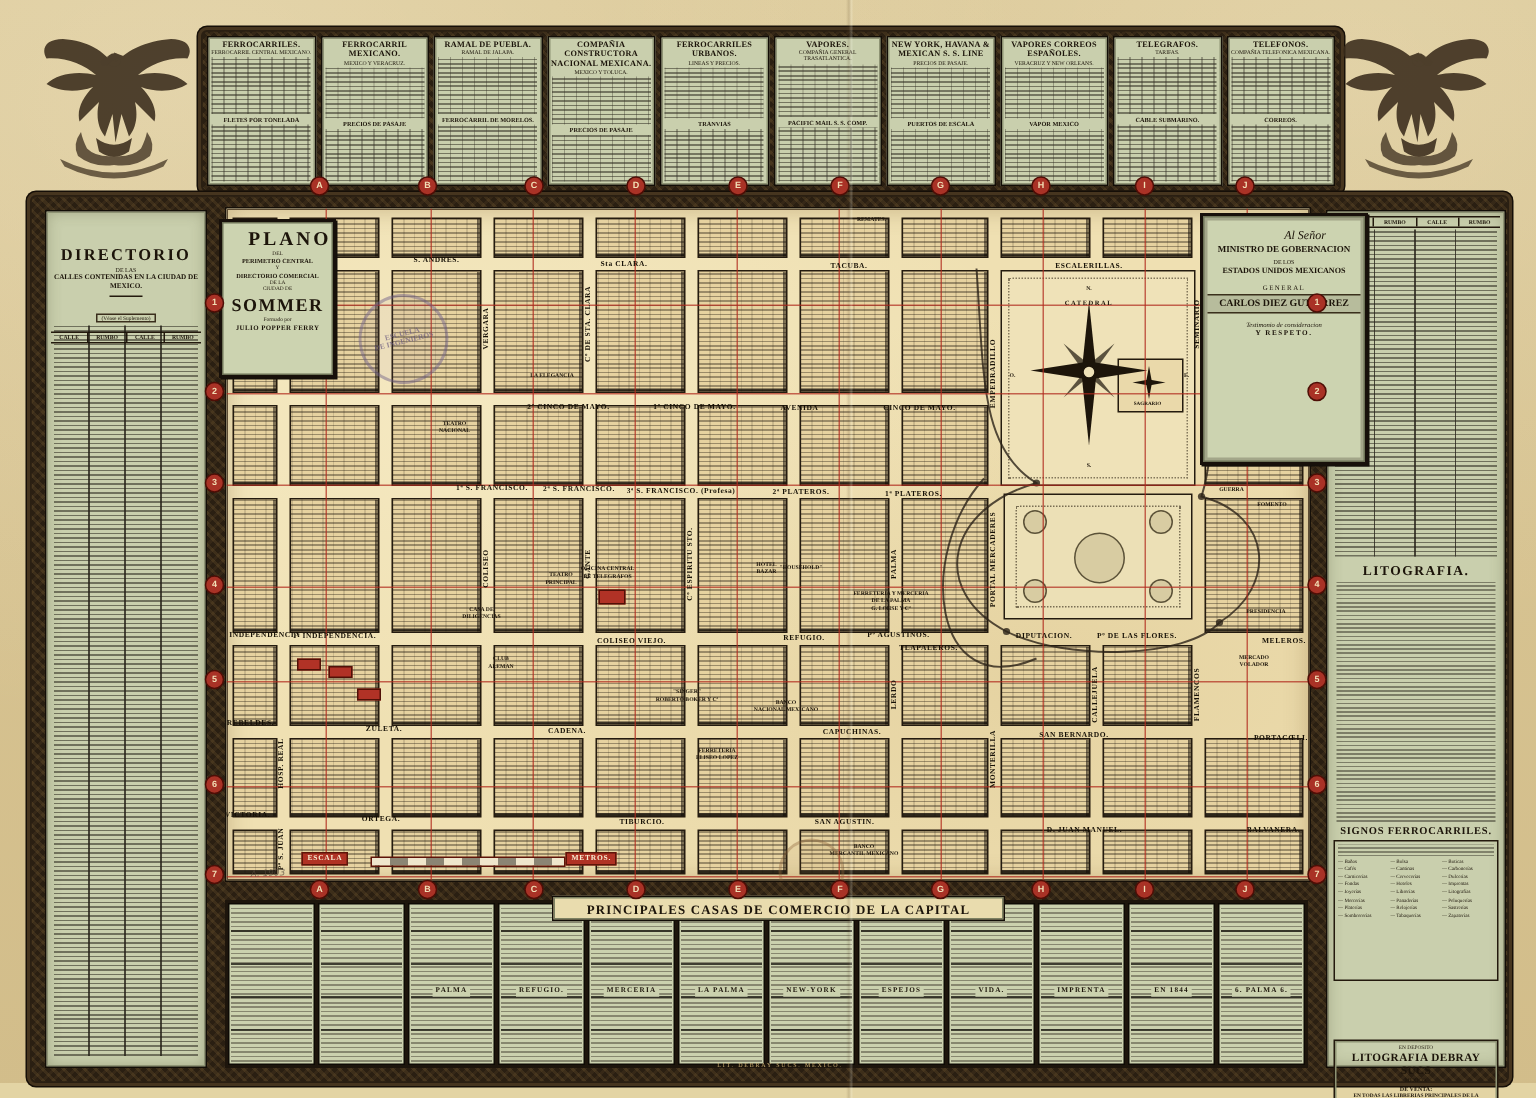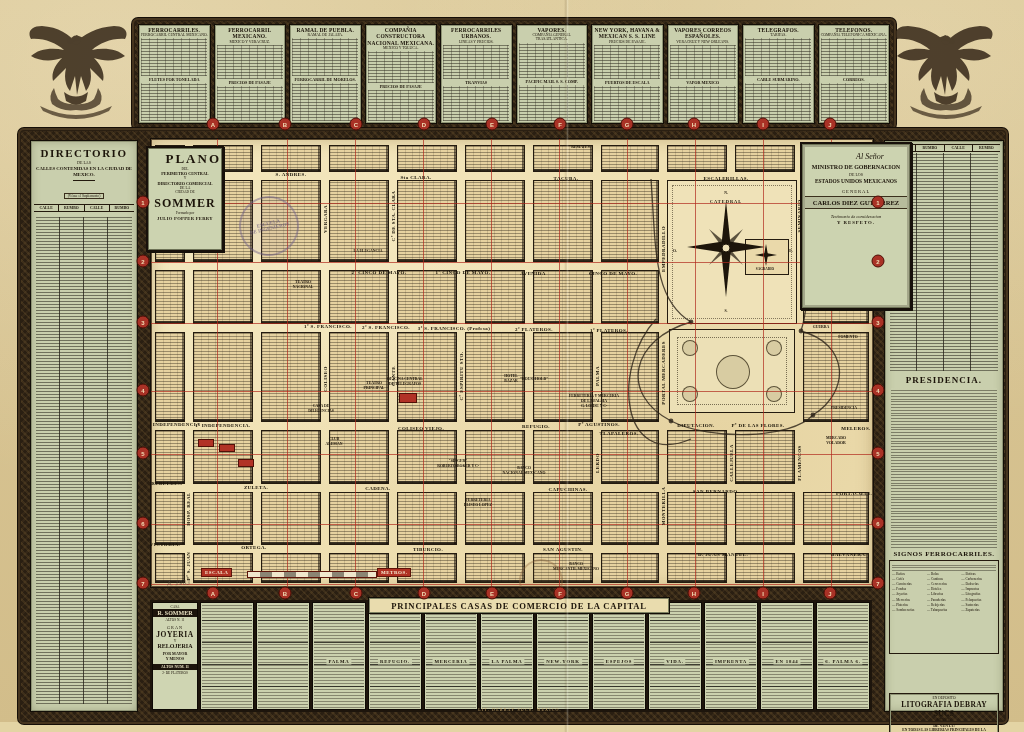--- a/index.html
+++ b/index.html
@@ -40,21 +40,21 @@
       repeating-linear-gradient(90deg, rgba(22,17,10,.35) 0 1px, transparent 1px 8px),
       repeating-linear-gradient(0deg, rgba(22,17,10,.55) 0 1px, transparent 1px 3px);}
 
   
   .eagle{position:absolute;width:112px;height:112px;z-index:3;}
   .eagle-left{left:20px;top:10px;}
   .eagle-right{left:890px;top:10px;transform:scaleX(-1);}
 
   
   .dirL{left:30px;top:140px;width:106px;height:570px;}
-  .dir-head{text-align:center;padding-top:6px;}
+  .dir-head{text-align:center;padding-top:23px;}
   .dir-title{font-size:11px;font-weight:bold;letter-spacing:1.5px;display:block;}
   .dir-delas{font-size:4px;display:block;margin-top:1px;}
   .dir-sub{font-size:4.8px;font-weight:bold;display:block;margin-top:1px;padding:0 3px;line-height:1.2;}
   .dir-div{width:22px;height:1px;background:#23190d;margin:2px auto;}
   .dir-note{font-size:3.6px;border:1px solid #3a2e1c;display:inline-block;padding:0 3px;margin-top:1px;}
   .dir-cols{display:flex;border-top:1px solid #23190d;border-bottom:1px solid #23190d;margin:3px 3px 0 3px;}
   .dir-cols span{flex:1;font-size:3.8px;font-weight:bold;text-align:center;border-right:1px solid #23190d;padding:1px 0;}
   .dir-cols span:last-child{border-right:none;}
   .dir-fill{position:absolute;left:5px;right:5px;top:76px;bottom:7px;opacity:.9;
     background:
@@ -323,21 +323,21 @@
   </div>
 
   <div class="panel dirR">
     <div class="dir-cols">
       <span>CALLE</span>
       <span>RUMBO</span>
       <span>CALLE</span>
       <span>RUMBO</span>
     </div>
     <div class="r-fill"></div>
-    <div class="expl-title">PRESIDENCIA.</div>
+    <div class="expl-title">LITOGRAFIA.</div>
     <div class="expl-fill"></div>
     <div class="sig-title">SIGNOS FERROCARRILES.</div>
     <div class="sig-box">
       <div class="sig-intro"></div>
       <div class="legend">
 
       <span class="legend-item">Baños</span>
           <span class="legend-item">Bolsa</span>
           <span class="legend-item">Boticas</span>
           <span class="legend-item">Cafés</span>
@@ -695,33 +695,20 @@
   <span class="mk mkR" style="top: 202px;">1</span>
       <span class="mk mkR" style="top: 261px;">2</span>
       <span class="mk mkR" style="top: 322px;">3</span>
       <span class="mk mkR" style="top: 390px;">4</span>
       <span class="mk mkR" style="top: 453px;">5</span>
       <span class="mk mkR" style="top: 523px;">6</span>
       <span class="mk mkR" style="top: 583px;">7</span>
     </div>
 
   <div class="comm">
-    <div class="sommer">
-      <span class="s-casa">CASA</span>
-      <span class="s-name">R. SOMMER</span>
-      <span class="s-sm">ALTOS N. 11</span>
-      <span class="s-gran">GRAN</span>
-      <span class="s-joy">JOYERIA</span>
-      <span class="s-y">Y</span>
-      <span class="s-rel">RELOJERIA</span>
-      <span class="s-pm">POR MAYOR</span>
-      <span class="s-men">Y MENOS</span>
-      <span class="s-alt2">ALTOS NUM. 11</span>
-      <span class="s-plat">2ª DE PLATEROS</span>
-    </div>
     <div class="adcols">
 
     <div class="adcol">
           <span class="adlabel"></span>
         </div>
         <div class="adcol">
           <span class="adlabel"></span>
         </div>
         <div class="adcol">
           <span class="adlabel">PALMA</span>

